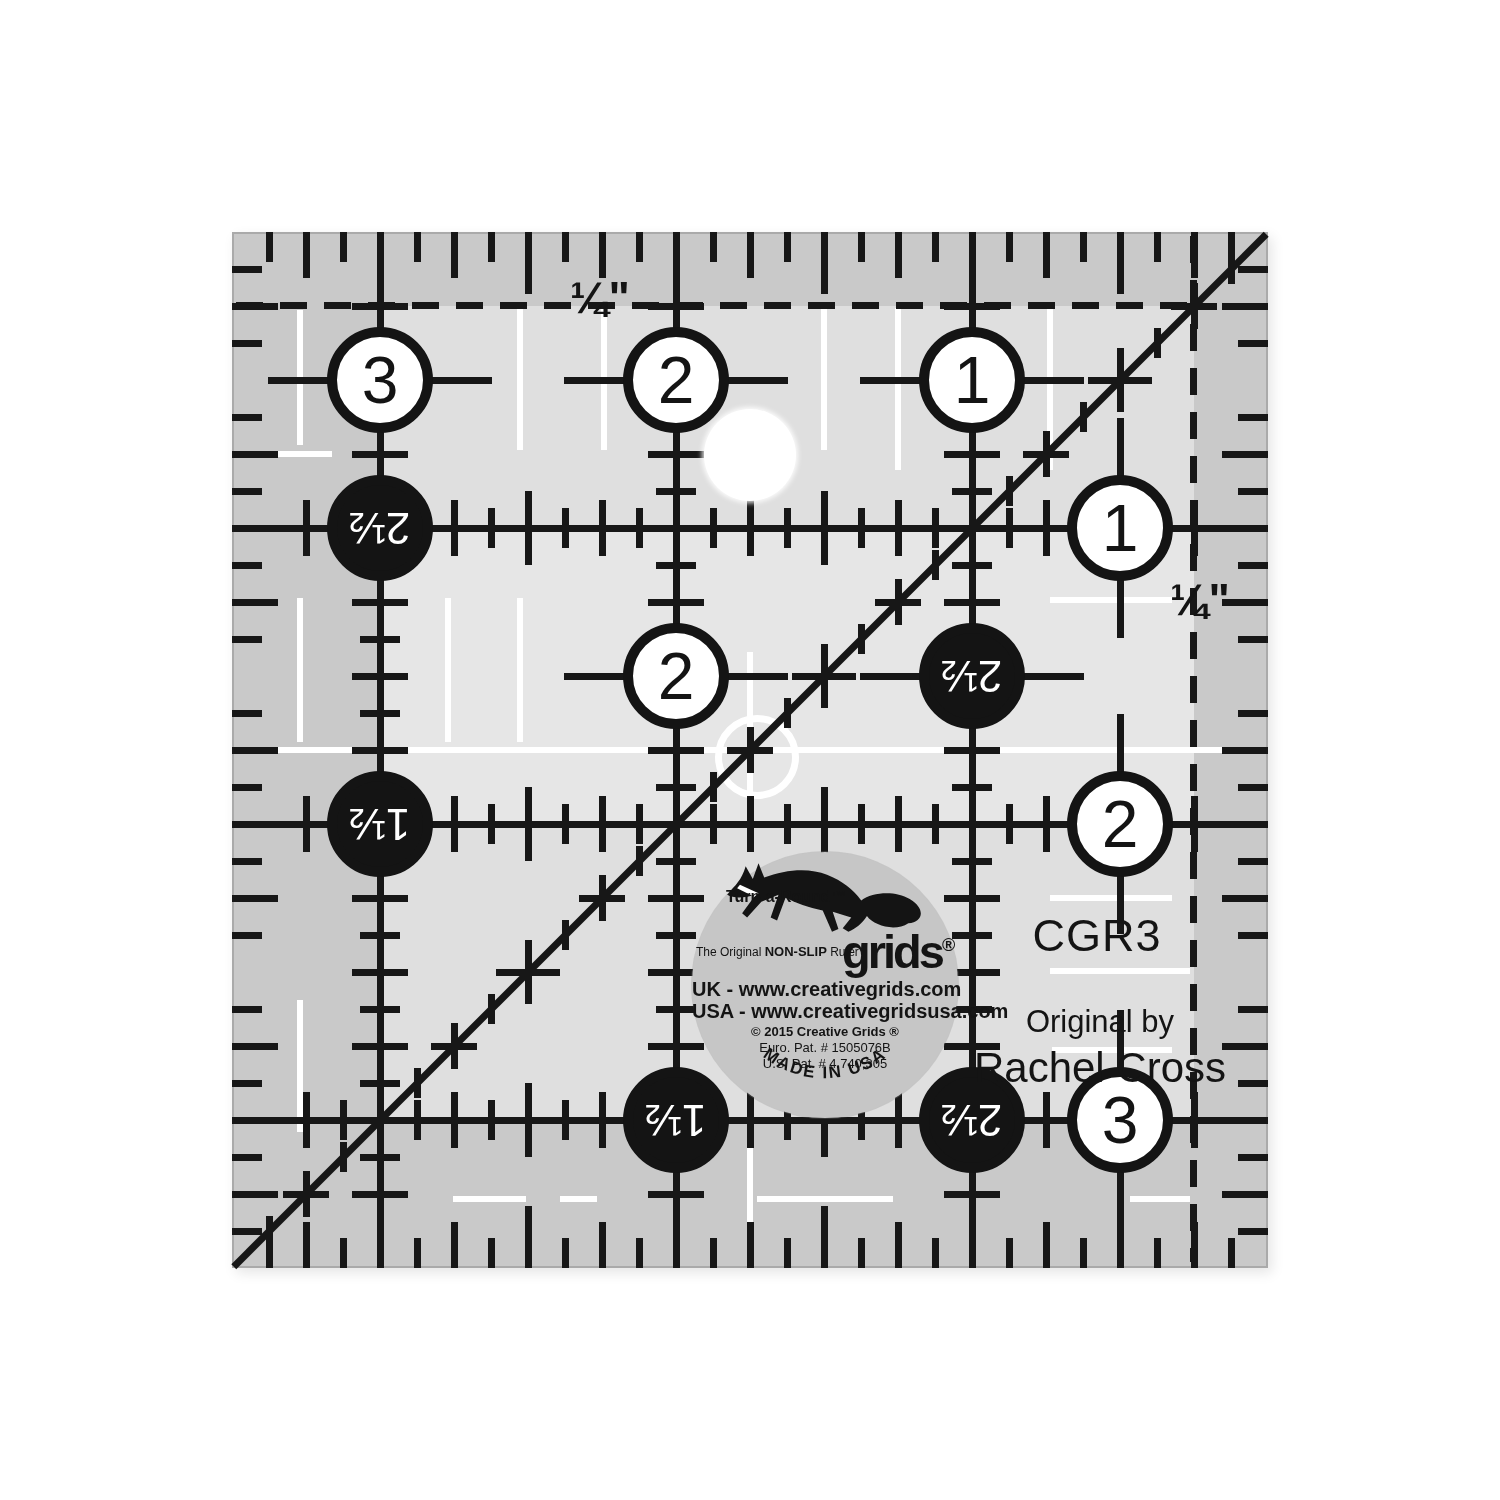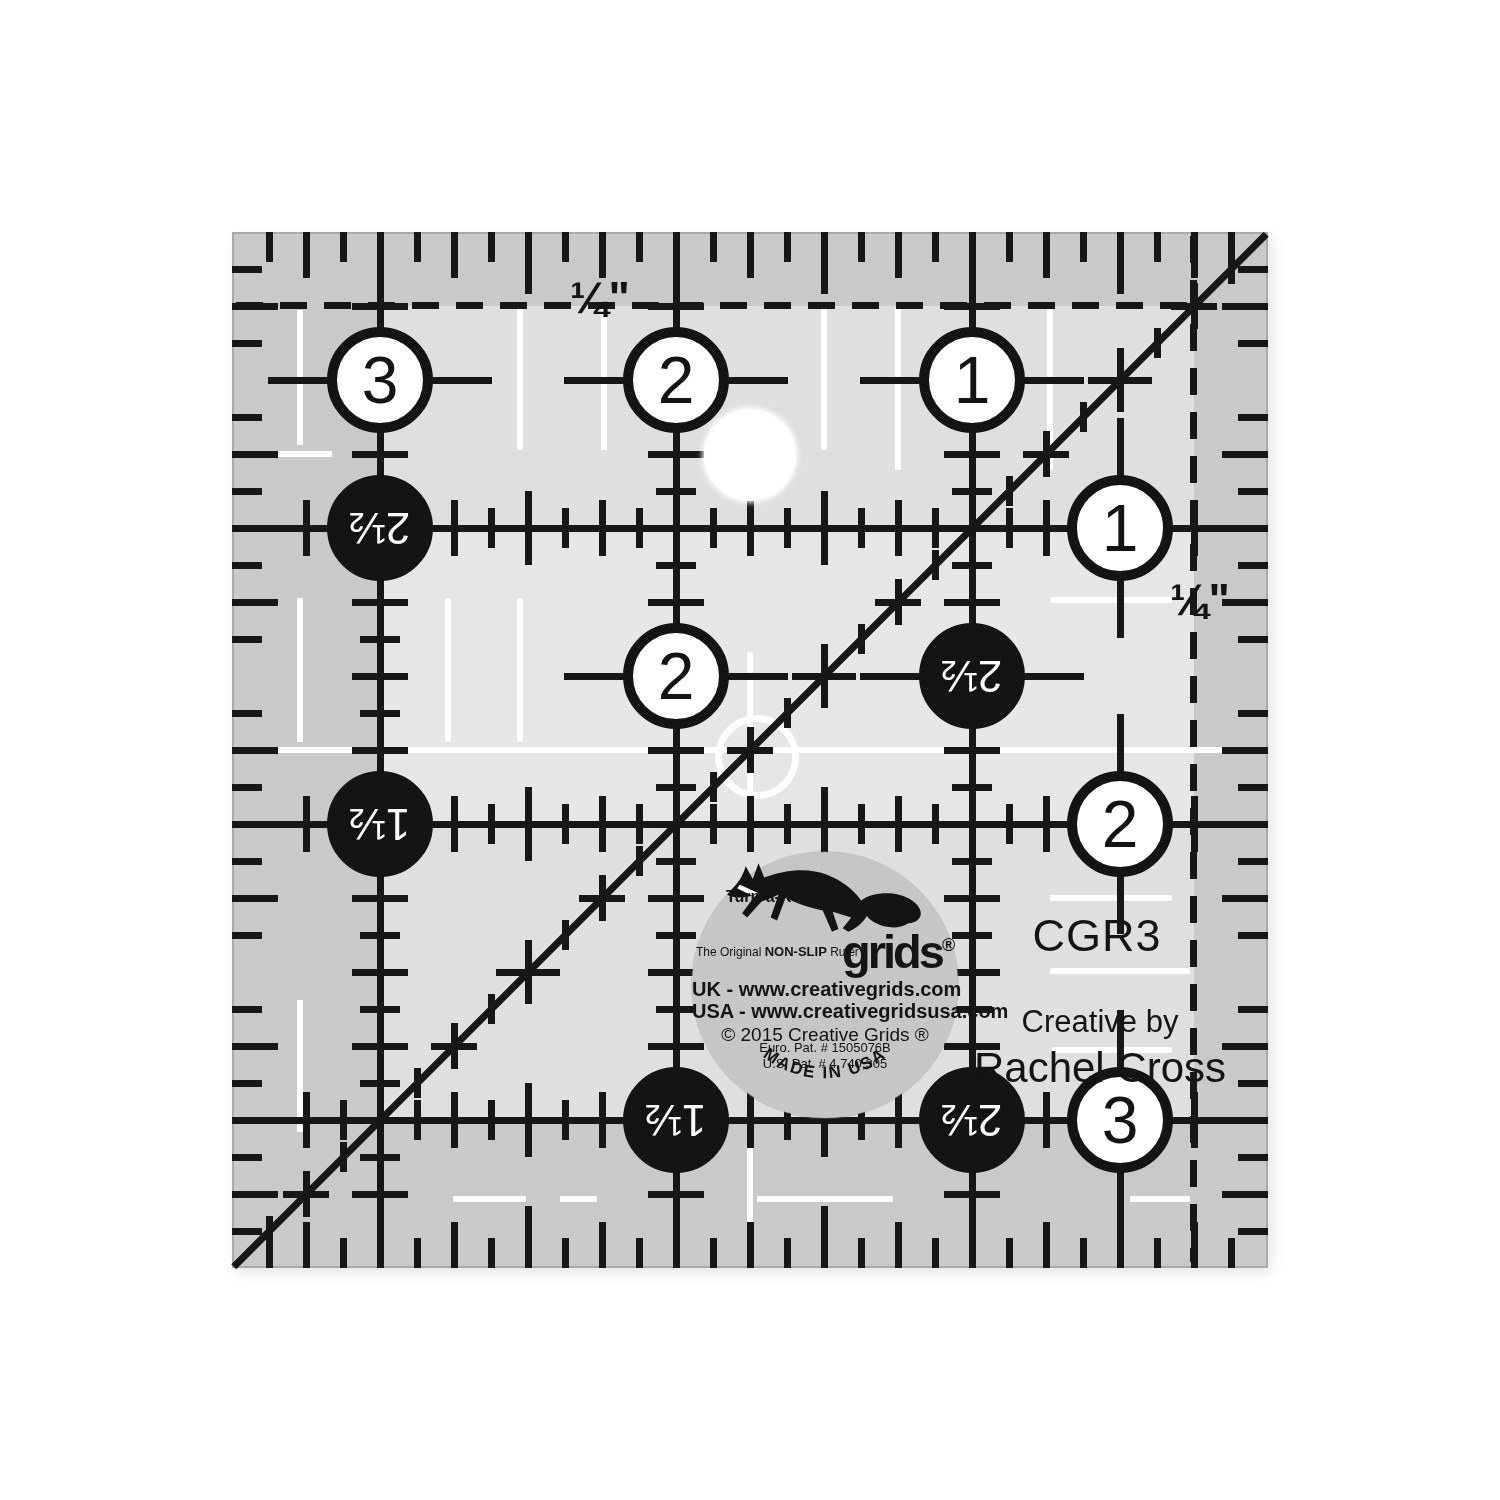--- a/index.html
+++ b/index.html
@@ -27,21 +27,21 @@
         box-shadow:0 0 0 1px rgba(140,140,140,.3);}
   .logo .t{position:absolute;color:#141414;white-space:nowrap;}
   .turn{left:34px;top:36px;font-size:16px;font-weight:bold;}
   .brand1{left:36px;top:40px;font-size:47px;font-weight:bold;letter-spacing:-3px;}
   .brand2{left:150px;top:72px;font-size:47px;font-weight:bold;letter-spacing:-3px;}
   .brand2 sup{font-size:18px;}
   .tagline{left:4px;top:92px;width:148px;font-size:12px;text-align:right;white-space:normal;}
   .tagline b{font-size:13px;}
   .url1{left:0;top:126px;width:266px;text-align:center;font-size:20px;font-weight:bold;}
   .url2{left:0;top:148px;width:266px;text-align:center;font-size:20px;font-weight:bold;}
-  .fine1{left:0;top:172px;width:266px;text-align:center;font-size:19px;}
+  .fine1{left:0;top:172px;width:266px;text-align:center;font-size:13px;font-weight:bold;}
   .fine2{left:0;top:188px;width:266px;text-align:center;font-size:13px;}
   .fine3{left:0;top:204px;width:266px;text-align:center;font-size:13px;}
   .foxsvg{position:absolute;left:28px;top:2px;width:214px;height:90px;}
   .madesvg{position:absolute;left:0;top:0;width:266px;height:266px;}
 </style>
 </head>
 <body>
 
 <div class="stage">
   <div class="ruler" id="ruler">
@@ -403,21 +403,21 @@
           <span class="v">2½</span>
         </div>
       </div>
 
     <div class="hole" style="left:472px;top:177px;"></div>
 
     <div class="lbl qlabel" style="left:338px;top:40px;">¼"</div>
     <div class="lbl qlabel" style="left:938px;top:342px;">¼"</div>
 
     <div class="lbl cgr" style="left:780px;top:678px;width:170px;">CGR3</div>
-    <div class="lbl desby" style="left:748px;top:772px;width:240px;">Creative by</div>
+    <div class="lbl desby" style="left:748px;top:772px;width:240px;">Original by</div>
     <div class="lbl designer" style="left:728px;top:812px;width:280px;">Rachel Cross</div>
 
     <div class="logo">
       <svg class="foxsvg" viewBox="0 0 300 120" xmlns="http://www.w3.org/2000/svg">
         <path fill="#141414" d="M10 54 C22 40 30 34 36 14 L46 32 L54 10 L62 30 C92 18 126 16 150 26 C172 35 186 46 198 62 C214 50 246 48 266 60 C288 73 286 92 264 94 C246 106 216 98 206 84 C200 94 190 102 180 106 L172 101 L184 86 L158 78 L166 102 L157 106 L144 76 C124 72 106 66 92 58 L80 90 L71 86 L82 54 L58 64 L38 86 L31 80 L50 54 C36 58 20 60 10 54 Z"></path>
         <path fill="#ffffff" d="M28 40 L54 52 L48 57 L24 45 Z"></path>
       </svg>
       <div class="t turn">Turn-a-Round™</div>
       <div class="t brand2"><span>grids</span><sup>®</sup></div>
       <div class="t tagline"><span>The Original </span><b>NON-SLIP</b><span> Ruler</span></div>

